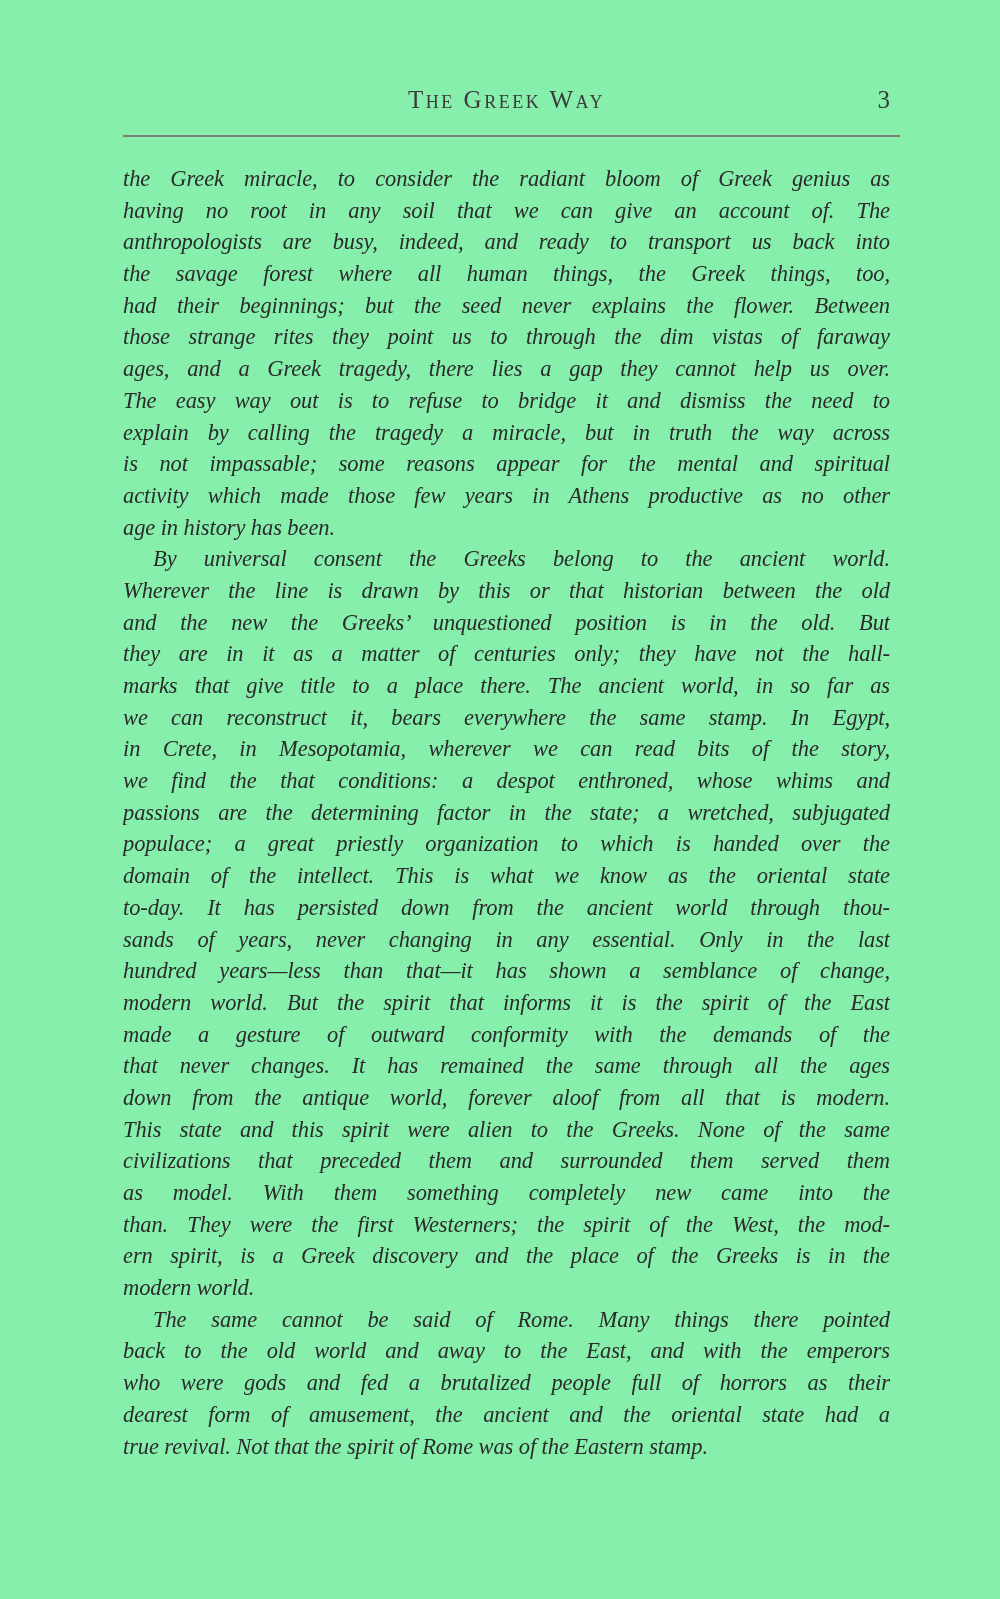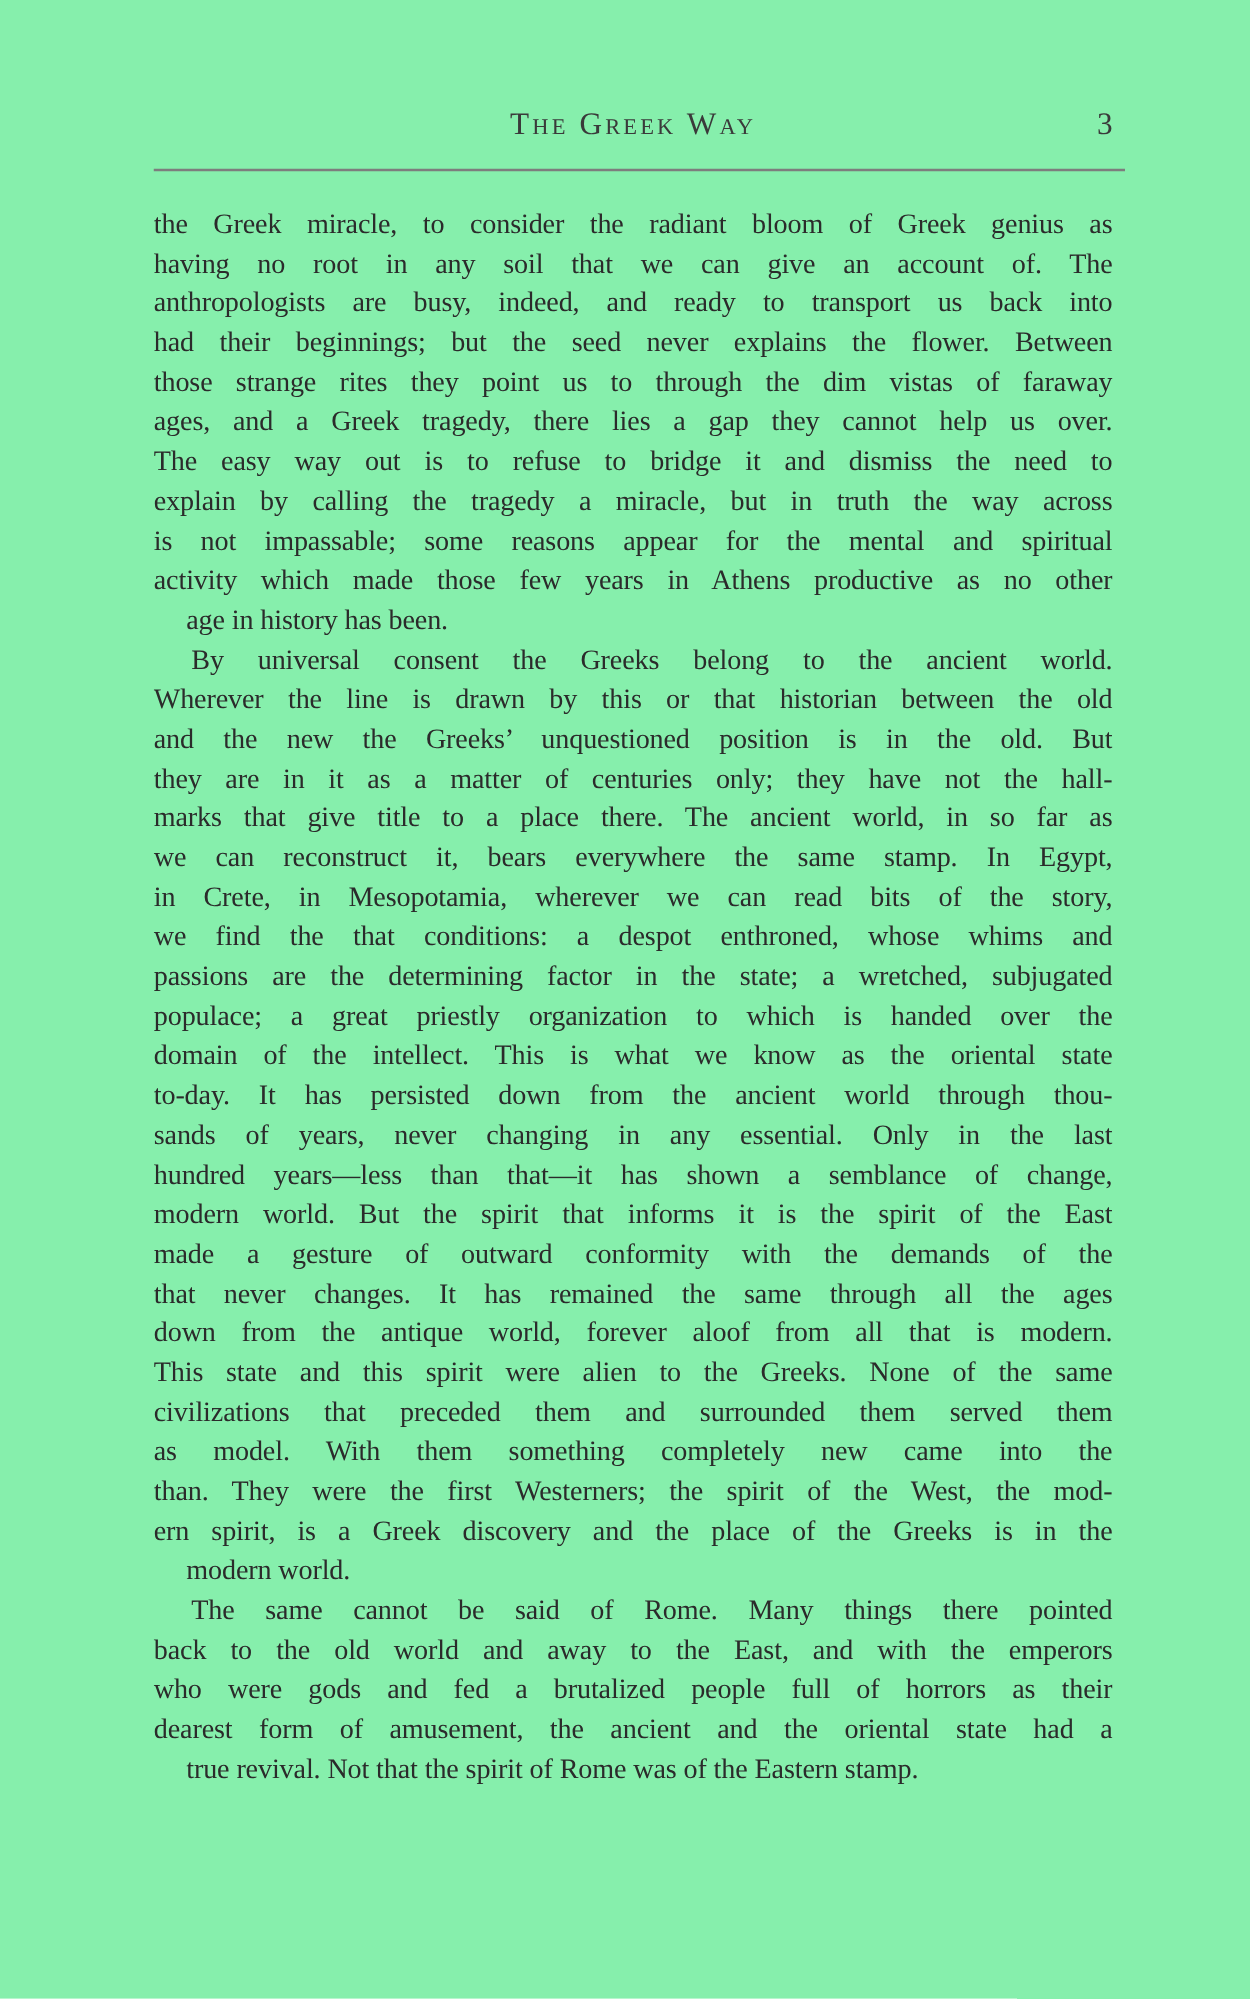--- a/index.html
+++ b/index.html
@@ -50,43 +50,44 @@
     width: 767px;
     font-size: 22.5px;
     line-height: 31.7px;
     letter-spacing: -0.1px;
   }
   .line {
     height: 31.7px;
     overflow: hidden;
     text-align: justify;
     text-align-last: justify;
+    font-style: italic;
   }
   .line.last {
     text-align-last: left;
-    margin-left: 26px;
   }
   .line.indent {
     text-indent: 30px;
   }
 </style>
 </head>
 <body>
 
 <div class="page">
   <div class="running-head">
     <span class="head-title">The Greek Way</span>
     <span class="page-number">3</span>
   </div>
   <div class="head-rule"></div>
   <div class="body-text">
       <div>
         <div class="line">the Greek miracle, to consider the radiant bloom of Greek genius as</div>
         <div class="line">having no root in any soil that we can give an account of. The</div>
         <div class="line">anthropologists are busy, indeed, and ready to transport us back into</div>
+        <div class="line">the savage forest where all human things, the Greek things, too,</div>
         <div class="line">had their beginnings; but the seed never explains the flower. Between</div>
         <div class="line">those strange rites they point us to through the dim vistas of faraway</div>
         <div class="line">ages, and a Greek tragedy, there lies a gap they cannot help us over.</div>
         <div class="line">The easy way out is to refuse to bridge it and dismiss the need to</div>
         <div class="line">explain by calling the tragedy a miracle, but in truth the way across</div>
         <div class="line">is not impassable; some reasons appear for the mental and spiritual</div>
         <div class="line">activity which made those few years in Athens productive as no other</div>
         <div class="line last">age in history has been.</div>
       </div>
       <div>

